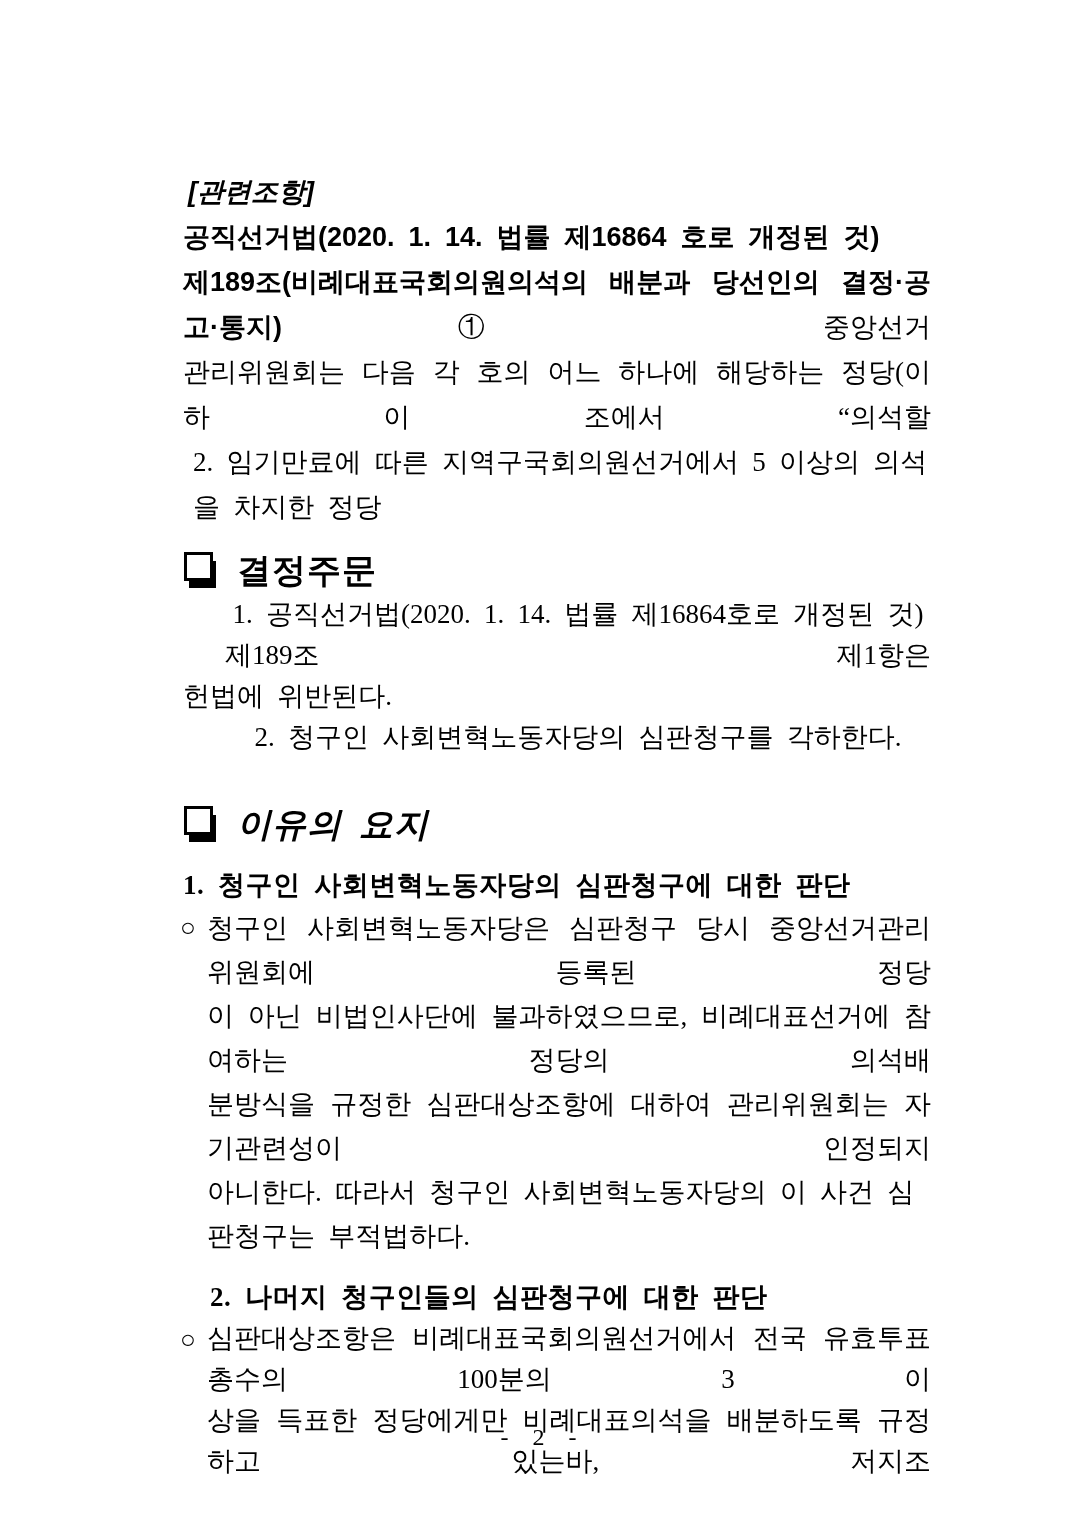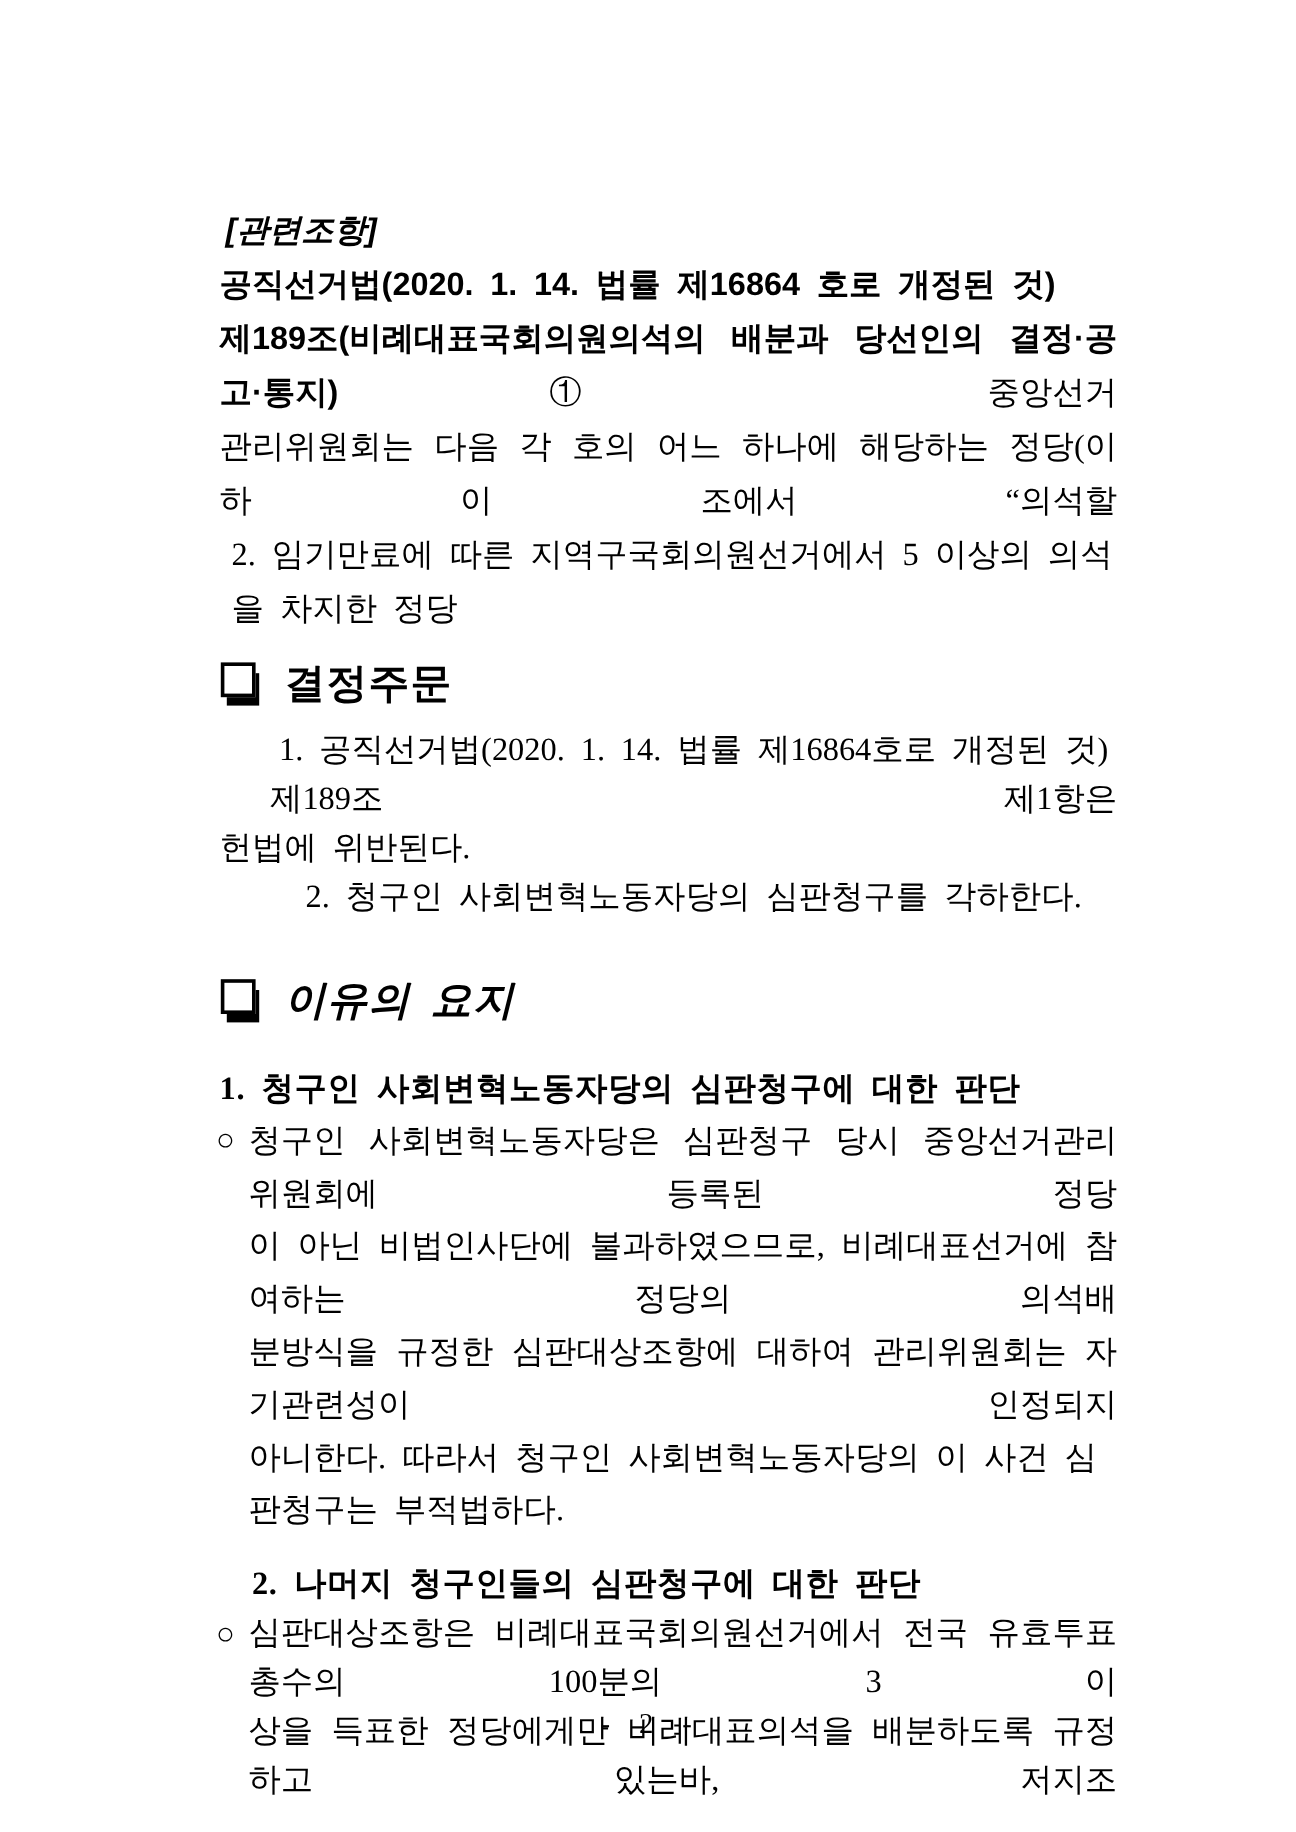--- a/index.html
+++ b/index.html
@@ -26,26 +26,26 @@
   .sq-icon { position:relative; width:42px; height:44px; flex:none; margin-right:12px; }
   .sq-icon .shadow {
     position:absolute; left:6px; top:13px; width:27px; height:27px; background:#000;
   }
   .sq-icon .box {
     position:absolute; left:1px; top:4px; width:23px; height:23px;
     background:#fff; border:3px solid #000;
   }
 
   
-  .hold { margin-top:10px; }
+  .hold { margin-top:0; }
   .hline { line-height:41px; }
   .ind   { margin-left:42px;text-align:center; }
 
   
-  .subhead { margin-top:28px; line-height:42px; font-weight:700; letter-spacing:0.5px; }
+  .subhead { margin-top:16px; line-height:42px; font-weight:700; letter-spacing:0.5px; }
   .subhead.mt3 { margin-top:18px;margin-left:27px; }
   .bullet-para { position:relative; padding-left:24px; }
   .bullet-para .pline { line-height:44px; }
   .bullet-para.tight .pline { line-height:41px; }
   .bullet-para .bullet {
     position:absolute; left:-3px; top:0; line-height:44px; font-size:26px;
   }
   .footer {
     position:absolute; left:0; top:1424px; width:1080px;
     text-align:center; font-size:24px; letter-spacing:3px; word-spacing:12px;

